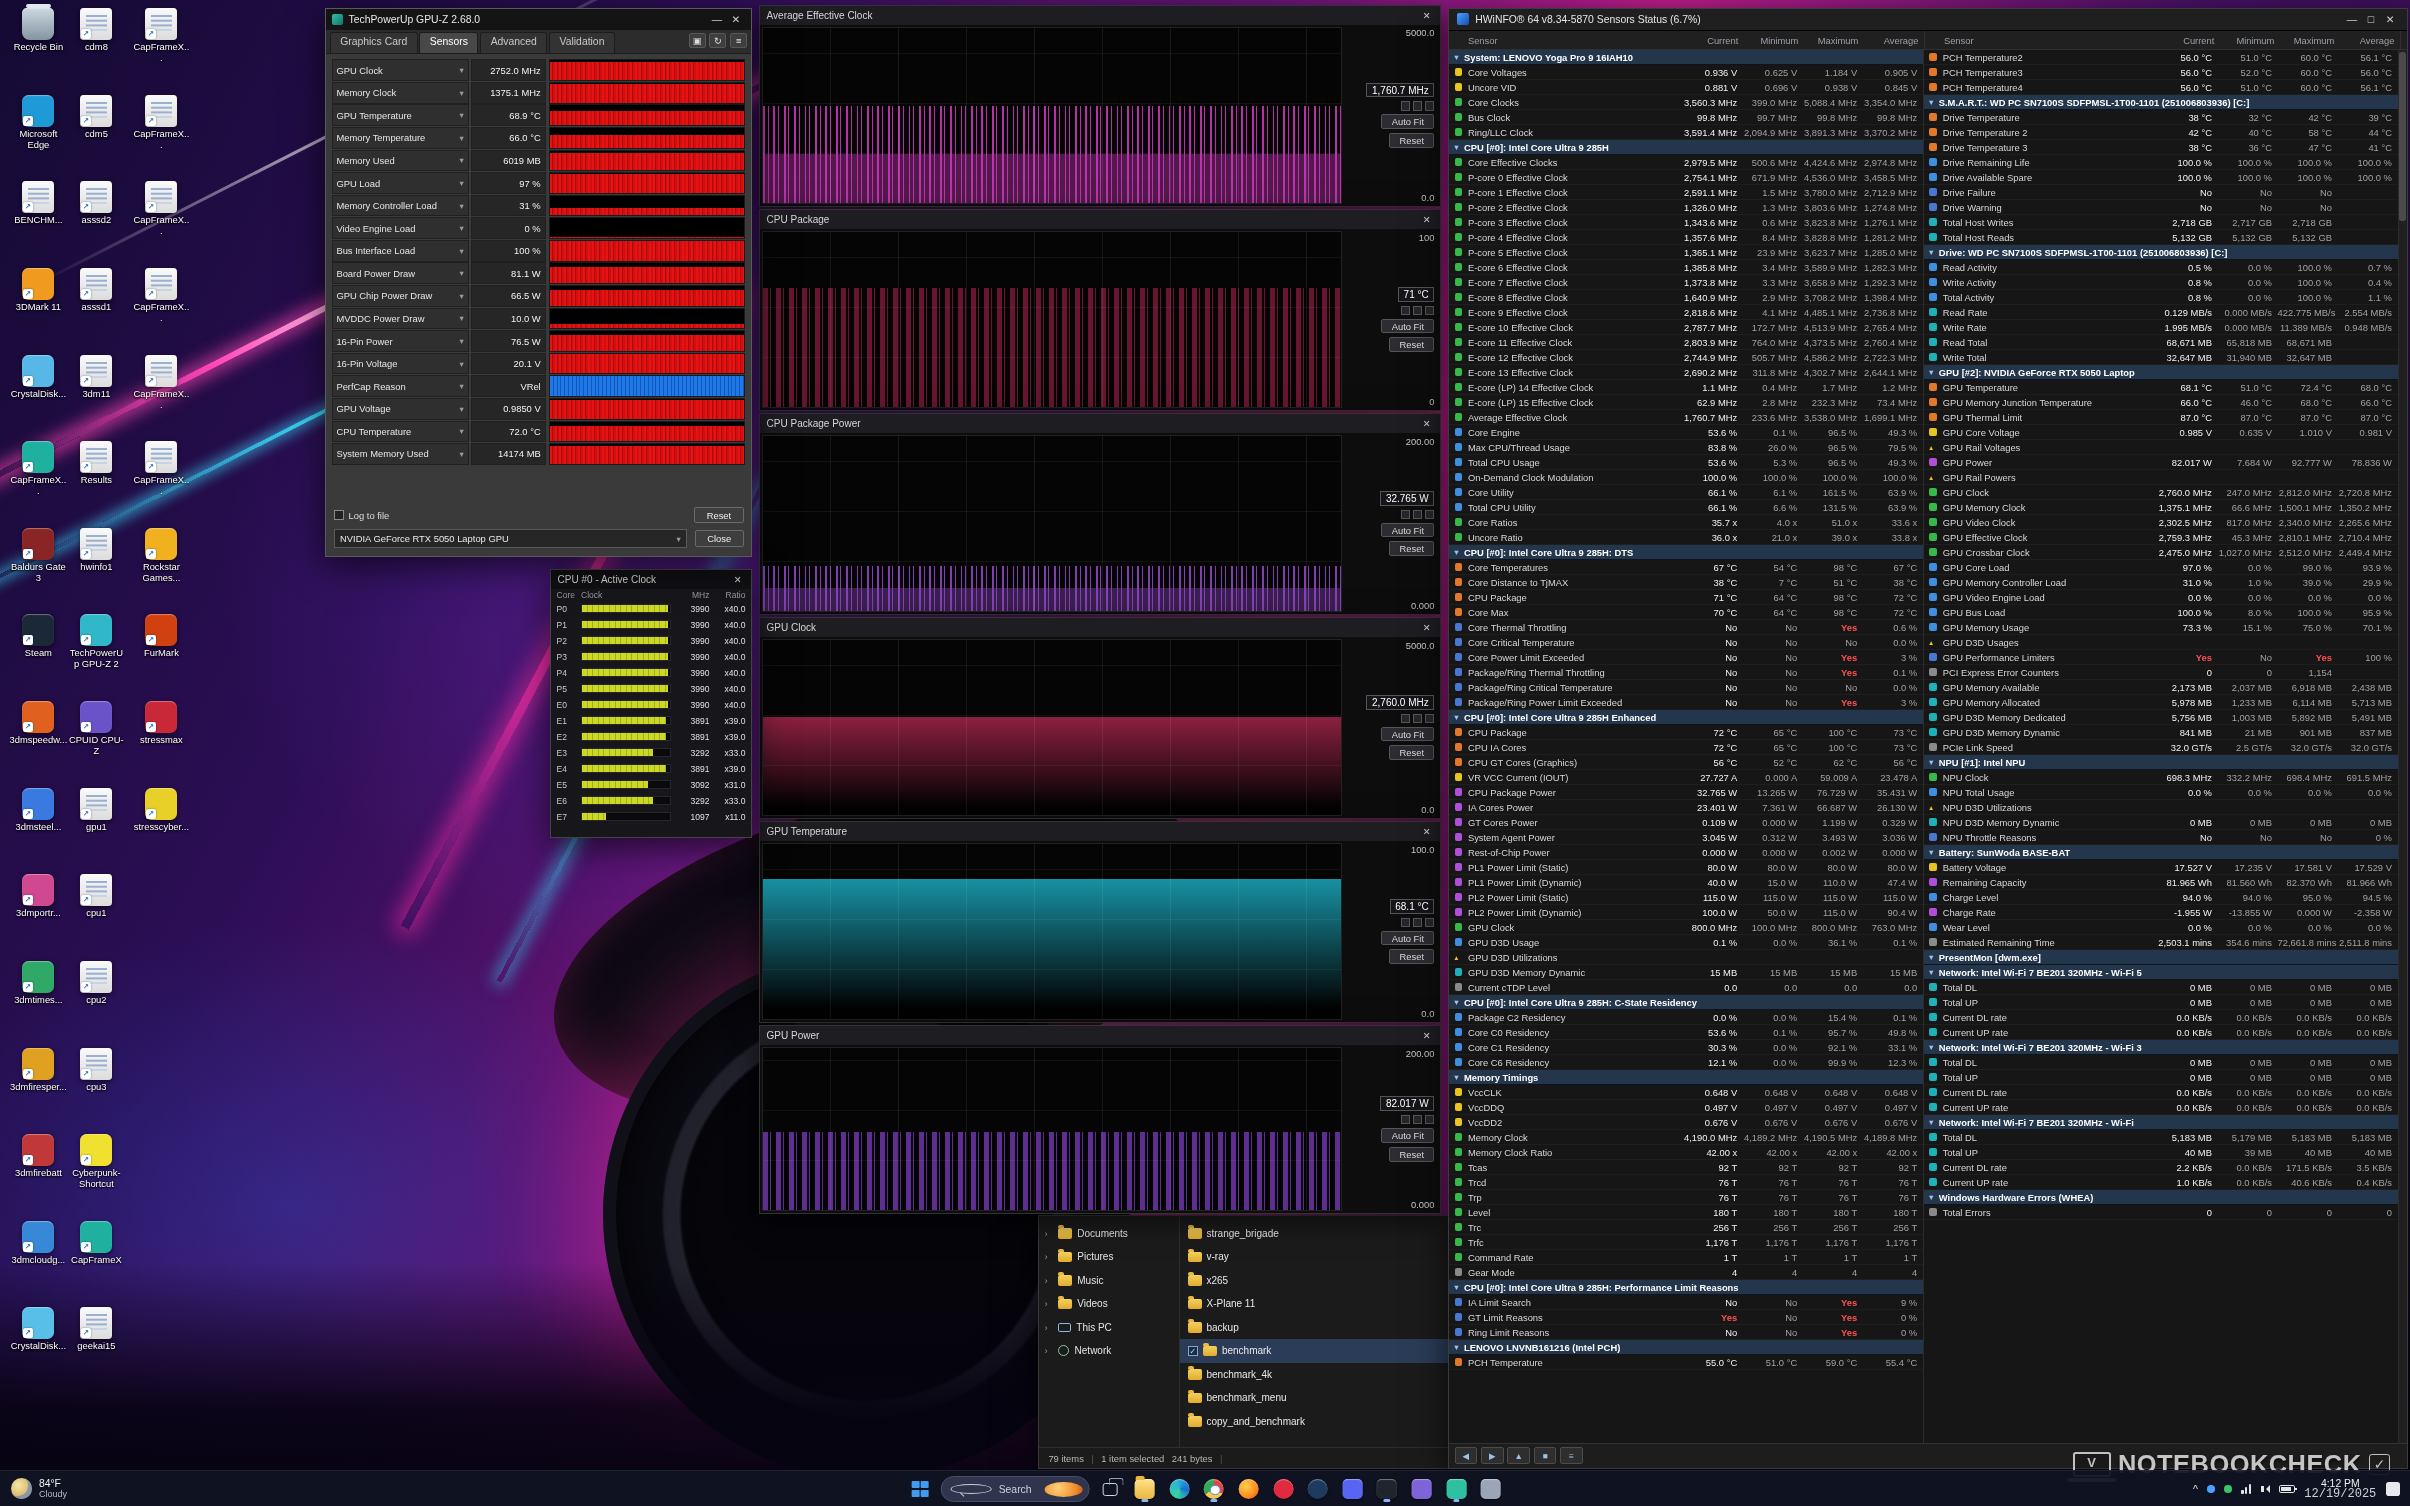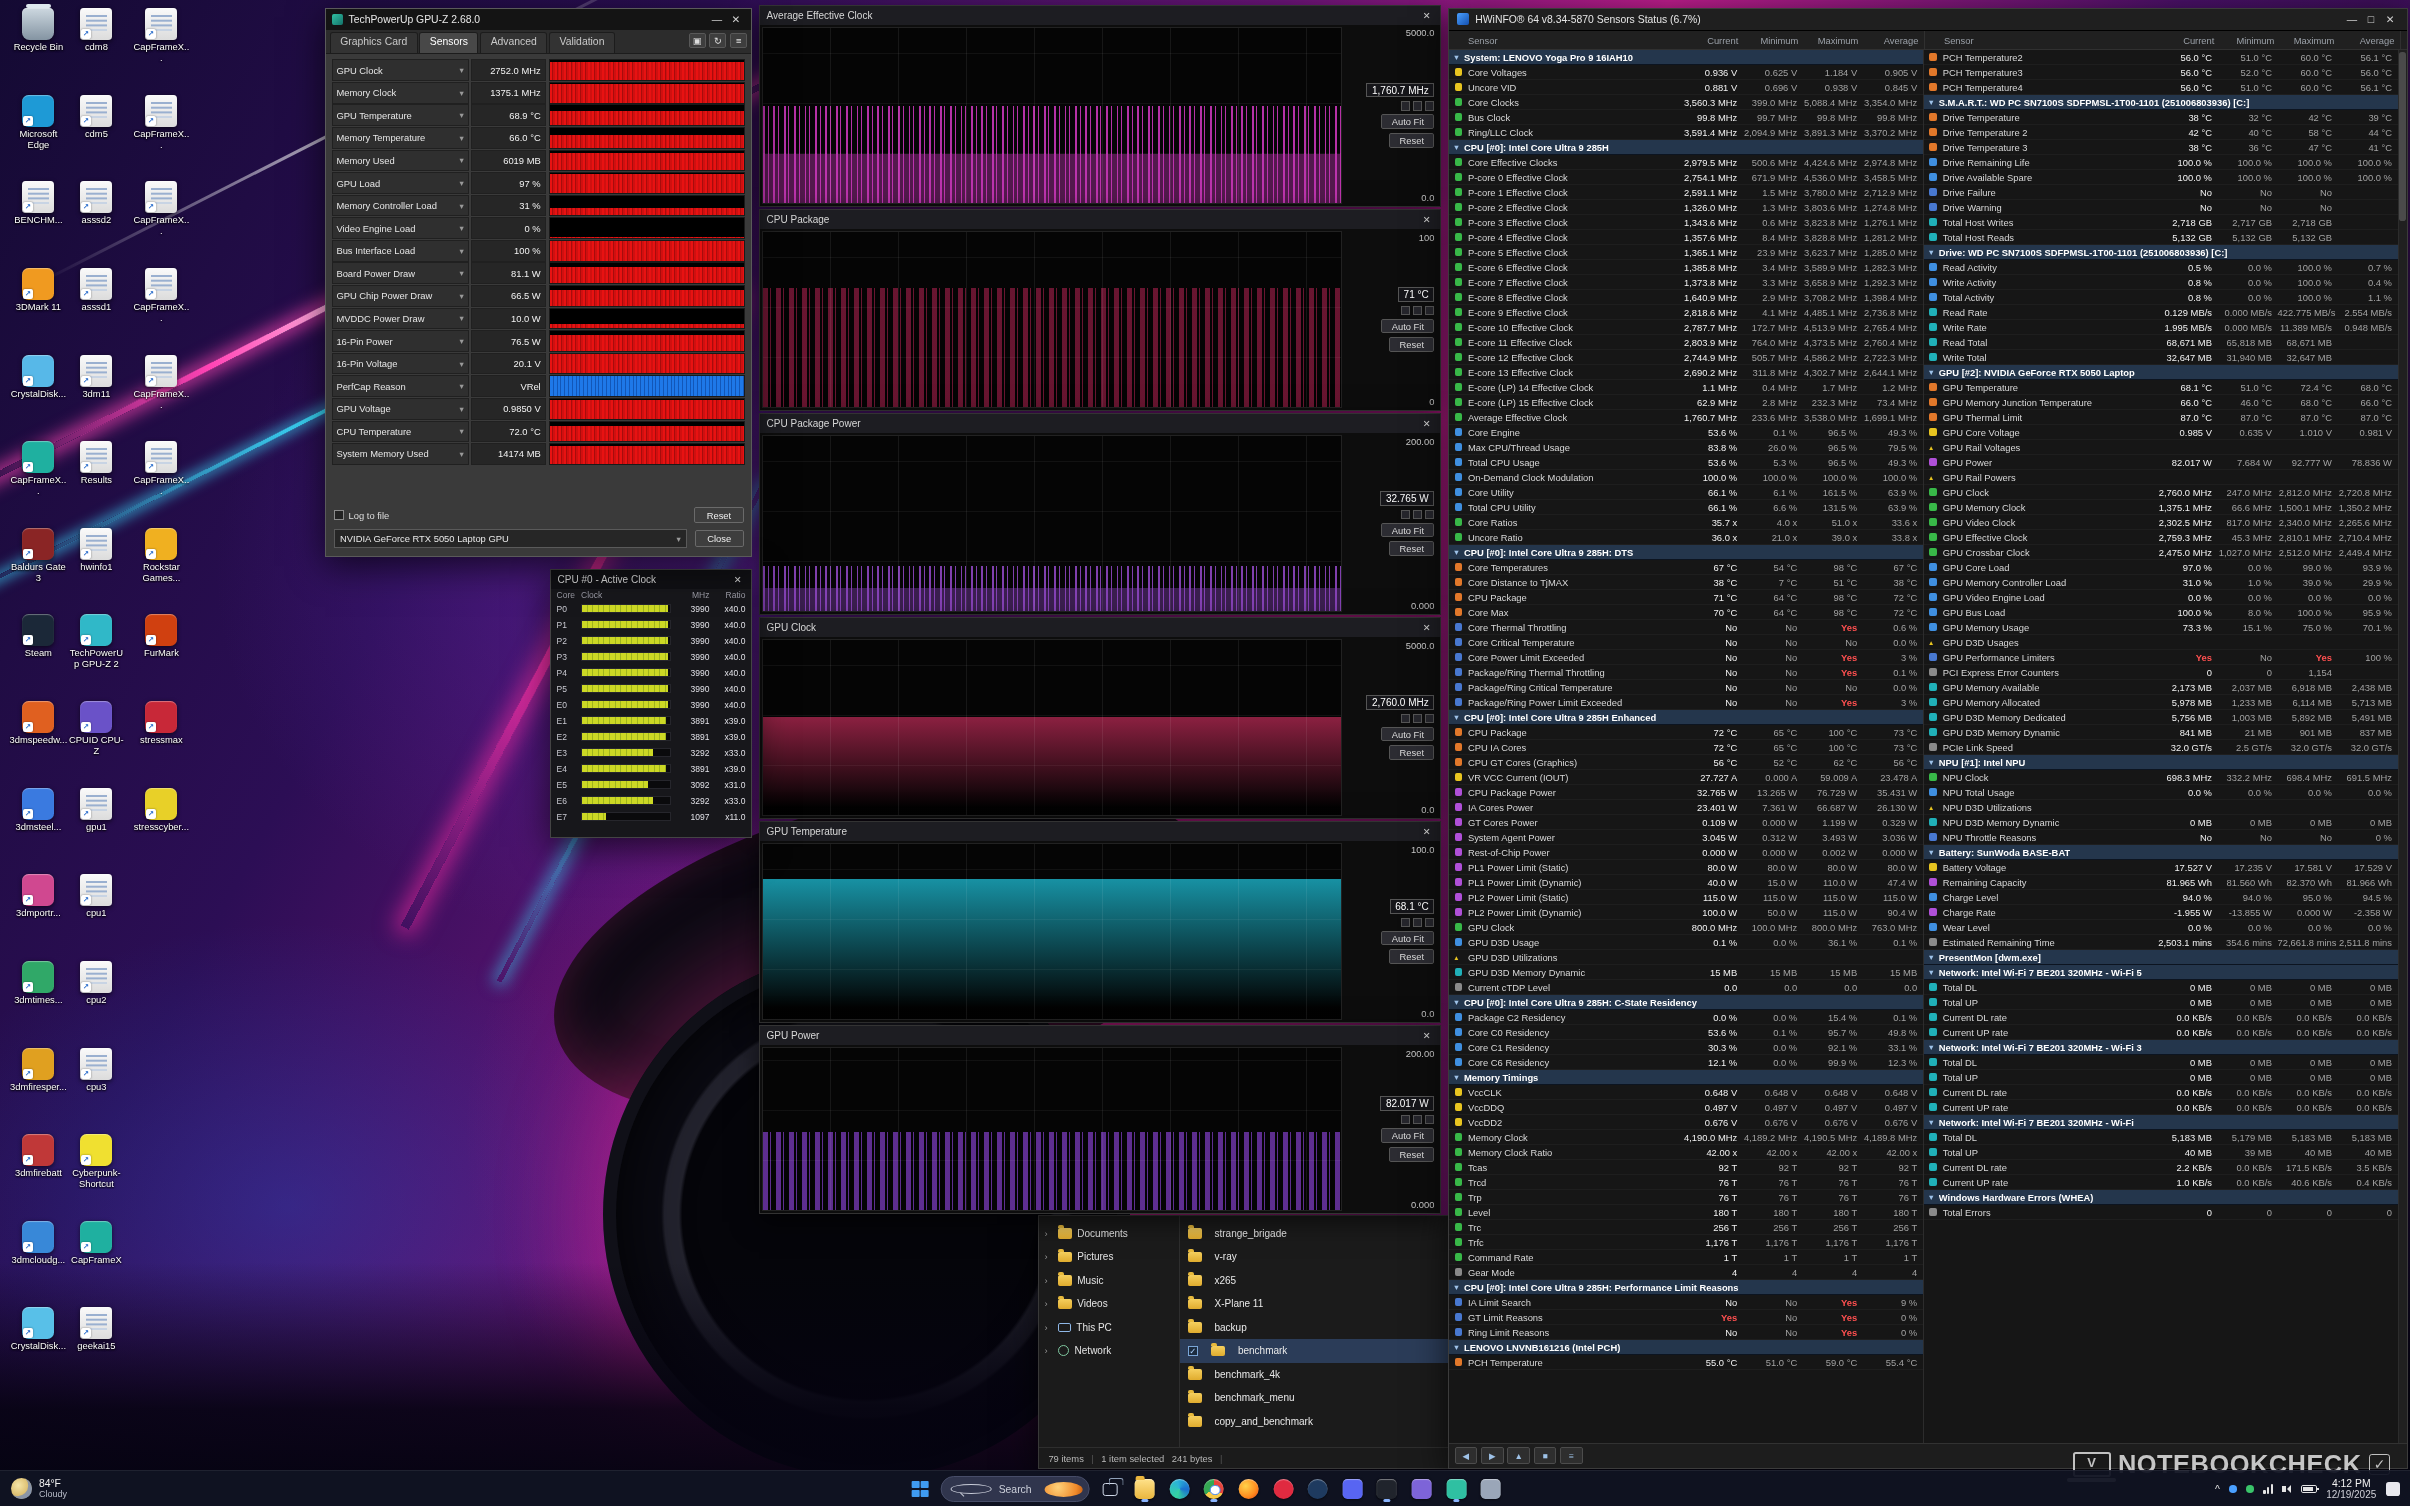--- a/index.html
+++ b/index.html
@@ -126,21 +126,21 @@
   #explorer{left:1038px;top:1215px;width:411px;height:254px;background:#1b1b1b;border:0.9px solid #383838;z-index:2;display:flex;flex-direction:column;}
   .ex-body{flex:1;display:flex;min-height:0;}
   .ex-nav{width:141px;border-right:0.9px solid #2e2e2e;padding-top:5.6px;}
   .ex-nitem{display:flex;align-items:center;height:23.5px;padding:0 5.6px;color:#e4e4e4;font-size:10px;cursor:pointer;gap:5.6px;}
   .chev{color:#9a9a9a;font-size:9.4px;width:7.5px;}
   .fico{width:14px;height:10.4px;background:linear-gradient(180deg,#f5cf5e,#e0ac2e);border-radius:1.9px;position:relative;flex:0 0 auto;}
   .fico:before{content:"";position:absolute;top:-2.8px;left:0;width:6.6px;height:2.8px;background:#e7b93c;border-radius:1.9px 1.9px 0 0;}
   .pcico{width:13px;height:9.4px;border:1.4px solid #8fb8e8;border-radius:1.9px;flex:0 0 auto;}
   .netico{width:11.3px;height:11.3px;border:1.4px solid #7fc8a0;border-radius:50%;flex:0 0 auto;}
   .ex-list{flex:1;padding-top:5.6px;}
-  .ex-file{display:flex;align-items:center;height:23.5px;padding:0 7.5px;color:#e8e8e8;font-size:10px;gap:13px;cursor:pointer;}
+  .ex-file{display:flex;align-items:center;height:23.5px;padding:0 7.5px;color:#e8e8e8;font-size:10px;gap:5px;cursor:pointer;}
   .ex-file.sel{background:rgba(70,116,190,.38);}
   .ex-check{width:10.4px;height:10.4px;border:0.9px solid #7aa6d8;background:#1c2c40;color:#a8d0ff;font-size:8.5px;line-height:9.4px;text-align:center;}
   .ex-status{height:21px;border-top:0.9px solid #2e2e2e;display:flex;align-items:center;gap:7.5px;padding:0 9.4px;color:#b8b8b8;font-size:9.4px;flex:0 0 auto;}
   .ex-sep{color:#555;}
 
   
   #wm{position:absolute;right:21px;bottom:28px;z-index:8;display:flex;align-items:center;gap:7.5px;opacity:.92;}
   .wm-lap{width:38px;height:24.5px;border:2.8px solid #cfcfcf;border-radius:2.8px;position:relative;background:rgba(20,20,20,.4);}
   .wm-lap:after{content:"";position:absolute;left:-7.5px;bottom:-7.5px;width:49px;height:3.8px;background:#cfcfcf;border-radius:1.9px;}
   .wm-lap span{position:absolute;left:0;right:0;top:0.9px;text-align:center;color:#cfcfcf;font-size:13px;font-weight:bold;}
@@ -181,21 +181,21 @@
   .sigbars{display:flex;align-items:flex-end;gap:1.4px;cursor:pointer;}
   .sigbars i{width:2.4px;background:#e4e4e4;border-radius:0.9px;}
   .spk{display:flex;align-items:center;cursor:pointer;}
   .spk .bx{width:3.8px;height:6.6px;background:#e4e4e4;}
   .spk .tri{width:0;height:0;border:4.7px solid transparent;border-right-color:#e4e4e4;margin-left:-2.8px;}
   .batt{width:16px;height:8.5px;border:0.9px solid #e4e4e4;border-radius:1.9px;position:relative;cursor:pointer;}
   .batt i{position:absolute;left:0.9px;top:0.9px;bottom:0.9px;width:10.4px;background:#e4e4e4;}
   .batt:after{content:"";position:absolute;right:-2.8px;top:1.9px;width:1.9px;height:2.8px;background:#e4e4e4;}
   .tb-clock{text-align:center;cursor:pointer;}
   .tb-time{color:#f0f0f0;font-size:10.4px;line-height:11.3px;}
-  .tb-date{color:#d0d0d8;font-size:10px;line-height:11.3px;}
+  .tb-date{color:#d0d0d8;font-size:12px;line-height:11.3px;font-family:Liberation Mono, monospace;}
   .tb-notif{width:14px;height:14px;border-radius:2.8px;background:#e8e8ee;cursor:pointer;}
 </style>
 </head>
 <body>
 
 <div class="desktop">
   <div class="streak" id="s3"></div>
   <div class="streak" id="s1"></div>
   <div class="streak" id="s2"></div>
   <div id="fender"></div>

